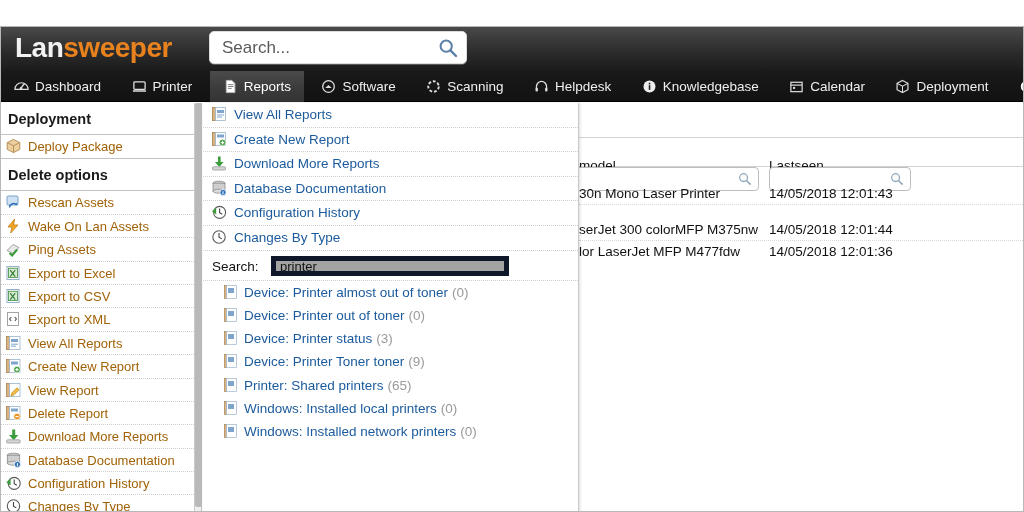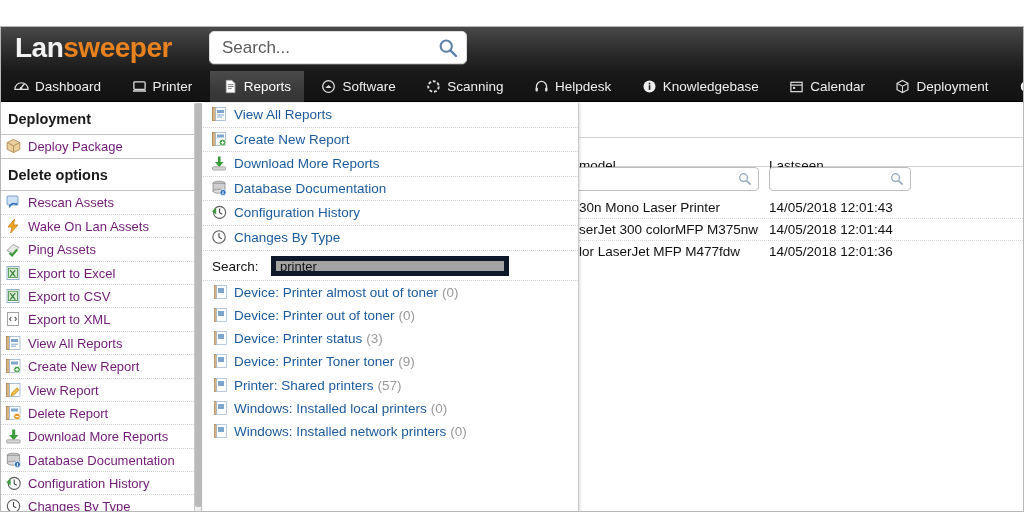--- a/index.html
+++ b/index.html
@@ -66,21 +66,21 @@
     overflow:hidden;
   }
   .side-head{
     height:32px; line-height:32px; padding-left:7px;
     font-size:14.5px; font-weight:bold; color:#1a1a1a;
     background:#ffffff; border-bottom:1px solid #c4c4c4;
   }
   .side-group{ border-bottom:1px solid #c4c4c4; }
   .side-item{
     height:23.4px; line-height:23.4px; padding-left:4px;
-    font-size:13px; color:#701a75; white-space:nowrap; overflow:hidden;
+    font-size:13px; color:#a16207; white-space:nowrap; overflow:hidden;
     border-bottom:1px dotted #cfcfcf; cursor:pointer;
   }
   .side-item:last-child{ border-bottom:0; }
   .side-item .ico{ display:inline-block; width:17px; height:16px; vertical-align:-3px; margin-right:6px; }
 
   #side-scroll{
     position:absolute; left:194px; top:76px; width:7px; height:436px;
     background:#f0f0f0; border-right:1px solid #c0c0c0;
   }
   #side-thumb{
@@ -140,21 +140,21 @@
     border-bottom:1px dotted #cfcfcf;
   }
   .dd-searchrow .lbl{ font-size:13.5px; color:#111; margin-right:8px; }
   .dd-searchrow input{
     width:238px; height:20px; vertical-align:middle;
     border:5px solid #0f172a; background:#a3a3a3;
     font-family:"Liberation Sans", sans-serif; font-size:13px; color:#111;
     padding:0 4px; outline:none;
   }
   .res-item{
-    height:23.3px; line-height:23.3px; padding-left:11px;
+    height:23.3px; line-height:23.3px; padding-left:21px;
     font-size:13.5px; white-space:nowrap; cursor:pointer;
   }
   .res-item .ico{ display:inline-block; width:13px; height:14px; vertical-align:-2px; margin-right:7px; }
   .res-item .name{ color:#1b5a9c; }
   .res-item .cnt{ color:#9a9a9a; margin-left:4px; }
 </style>
 </head>
 <body>
 
 <div id="app">
@@ -265,21 +265,21 @@
           </svg>
         </div>
         <div class="gfilter" style="left:190px; width:142px;">
           <svg class="mag" viewBox="0 0 14 14">
             <circle cx="5.6" cy="5.6" r="3.9" fill="none" stroke="#8fa7bd" stroke-width="1.3"></circle>
             <line x1="8.5" y1="8.5" x2="12.6" y2="12.6" stroke="#8fa7bd" stroke-width="1.6"></line>
           </svg>
         </div>
       </div>
 
-      <div class="grid-row" style="left:0; top:94px;">
+      <div class="grid-row" style="left:0; top:80px;">
         <span class="gc-model">30n Mono Laser Printer</span>
         <span class="gc-last">14/05/2018 12:01:43</span>
       </div>
       <div class="grid-row" style="left:0; top:116px;">
         <span class="gc-model">serJet 300 colorMFP M375nw</span>
         <span class="gc-last">14/05/2018 12:01:44</span>
       </div>
       <div class="grid-row" style="left:0; top:138px; border-bottom:0;padding-left:8px;">
         <span class="gc-model">lor LaserJet MFP M477fdw</span>
         <span class="gc-last">14/05/2018 12:01:36</span>
@@ -372,21 +372,21 @@
           <rect x="0.5" y="0.5" width="2" height="13" fill="#d9b384" stroke="#a9814c" stroke-width=".7"></rect>
           <rect x="2.5" y="0.5" width="10" height="13" fill="#fff" stroke="#9bb4cc" stroke-width=".7"></rect>
           <rect x="4" y="3" width="6" height="5" fill="#7ea6cc"></rect>
         </svg><span class="name">Device: Printer Toner toner</span><span class="cnt">(9)</span>
       </div>
       <div class="res-item">
         <svg class="ico" viewBox="0 0 13 14">
           <rect x="0.5" y="0.5" width="2" height="13" fill="#d9b384" stroke="#a9814c" stroke-width=".7"></rect>
           <rect x="2.5" y="0.5" width="10" height="13" fill="#fff" stroke="#9bb4cc" stroke-width=".7"></rect>
           <rect x="4" y="3" width="6" height="5" fill="#7ea6cc"></rect>
-        </svg><span class="name">Printer: Shared printers</span><span class="cnt">(57)</span>
+        </svg><span class="name">Printer: Shared printers</span><span class="cnt">(65)</span>
       </div>
       <div class="res-item">
         <svg class="ico" viewBox="0 0 13 14">
           <rect x="0.5" y="0.5" width="2" height="13" fill="#d9b384" stroke="#a9814c" stroke-width=".7"></rect>
           <rect x="2.5" y="0.5" width="10" height="13" fill="#fff" stroke="#9bb4cc" stroke-width=".7"></rect>
           <rect x="4" y="3" width="6" height="5" fill="#7ea6cc"></rect>
         </svg><span class="name">Windows: Installed local printers</span><span class="cnt">(0)</span>
       </div>
       <div class="res-item">
         <svg class="ico" viewBox="0 0 13 14">

